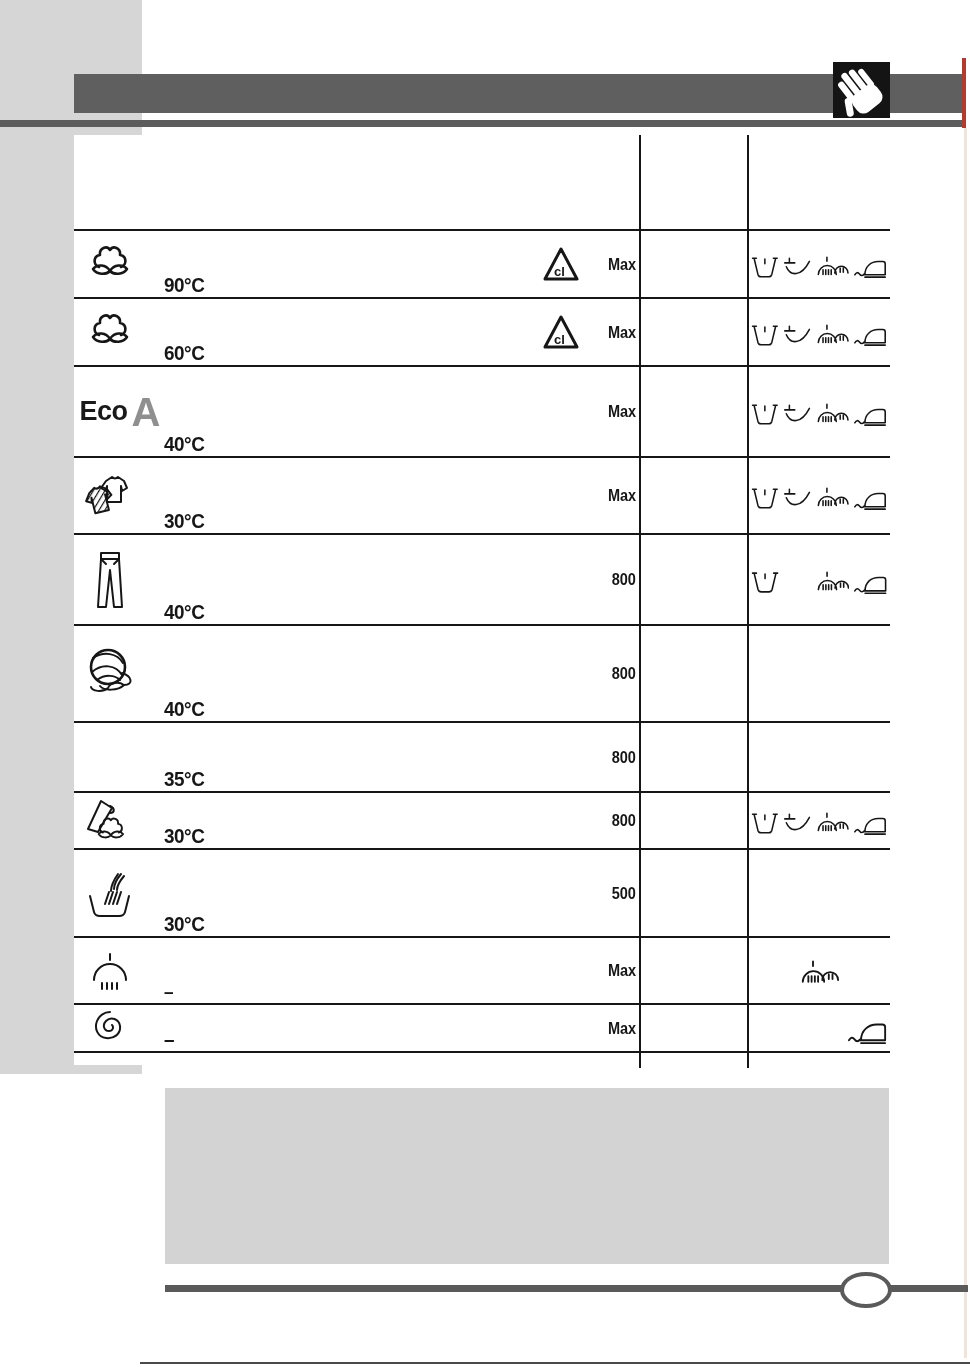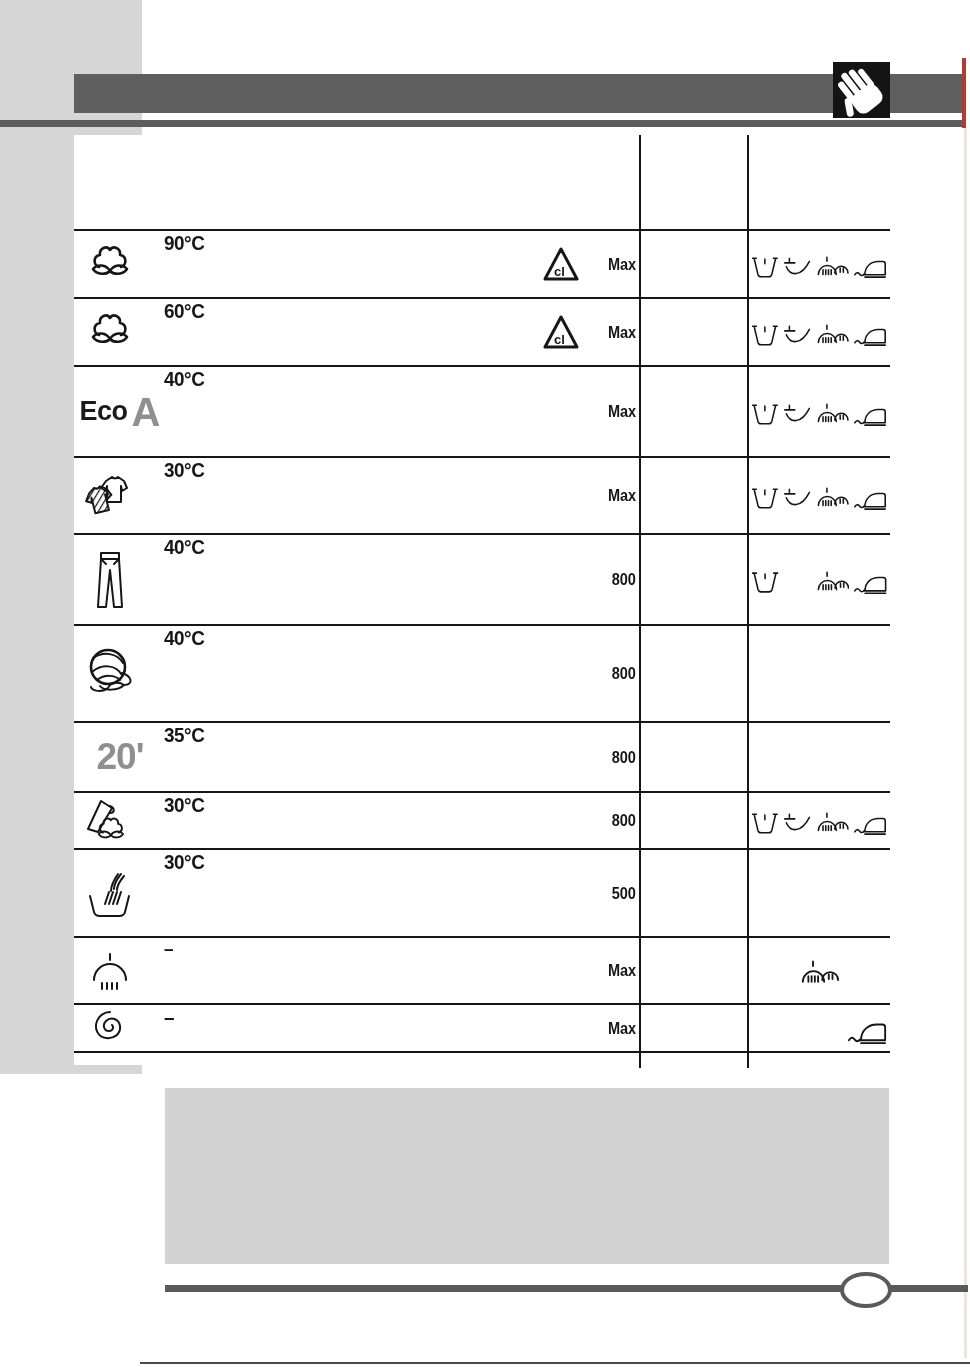--- a/index.html
+++ b/index.html
@@ -24,21 +24,21 @@
   .content-box{left:74px;top:135px;width:816px;height:930px;background:#ffffff;}
 
   .col-divider{top:135px;width:2px;height:933px;background:#161616;z-index:6;}
   .col-div-1{left:639px;}
   .col-div-2{left:747px;}
 
   .trow{position:absolute;left:0;width:816px;box-sizing:border-box;border-bottom:2px solid #161616;}
   .trow-header{border-bottom:2px solid #161616;}
 
   .prog-icon{position:absolute;left:4px;top:0;bottom:0;width:64px;display:flex;align-items:center;justify-content:center;}
-  .temp{position:absolute;left:90px;top:0;bottom:0;display:flex;align-items:flex-start;
+  .temp{position:absolute;left:90px;top:0;bottom:0;display:flex;align-items:flex-end;
         font-weight:700;font-size:21px;color:#161616;letter-spacing:-0.5px;}
   .temp span{display:inline-block;transform:scaleX(0.9);transform-origin:left center;}
   .bleach{position:absolute;left:468px;top:0;bottom:0;width:42px;display:flex;align-items:center;justify-content:flex-start;}
   .spin{position:absolute;left:512px;top:0;bottom:0;width:52px;display:flex;align-items:center;justify-content:flex-end;
         font-weight:700;font-size:16.5px;color:#161616;}
   .spin span{display:inline-block;transform:scaleX(0.88);}
   .care{position:absolute;left:677px;top:0;bottom:0;width:136px;display:flex;align-items:center;gap:5px;transform:translateY(3px);}
   .care.center{justify-content:center;}
   .care.right{justify-content:flex-end;padding-right:2px;}
   .care-spacer{width:31px;height:1px;}
@@ -271,23 +271,20 @@
     </div>
     <div class="temp">
         <span>40°C</span>
       </div>
     <div class="spin">
         <span>800</span>
       </div>
   </div>
 
   <div class="trow" style="top:588px;height:70px;">
-    <div class="prog-icon" style="width:84px;">
-      <span class="rapid-label">20'</span>
-    </div>
     <div class="temp">
         <span>35°C</span>
       </div>
     <div class="spin">
         <span>800</span>
       </div>
   </div>
 
   <div class="trow" style="top:658px;height:57px;">
     <div class="prog-icon">

